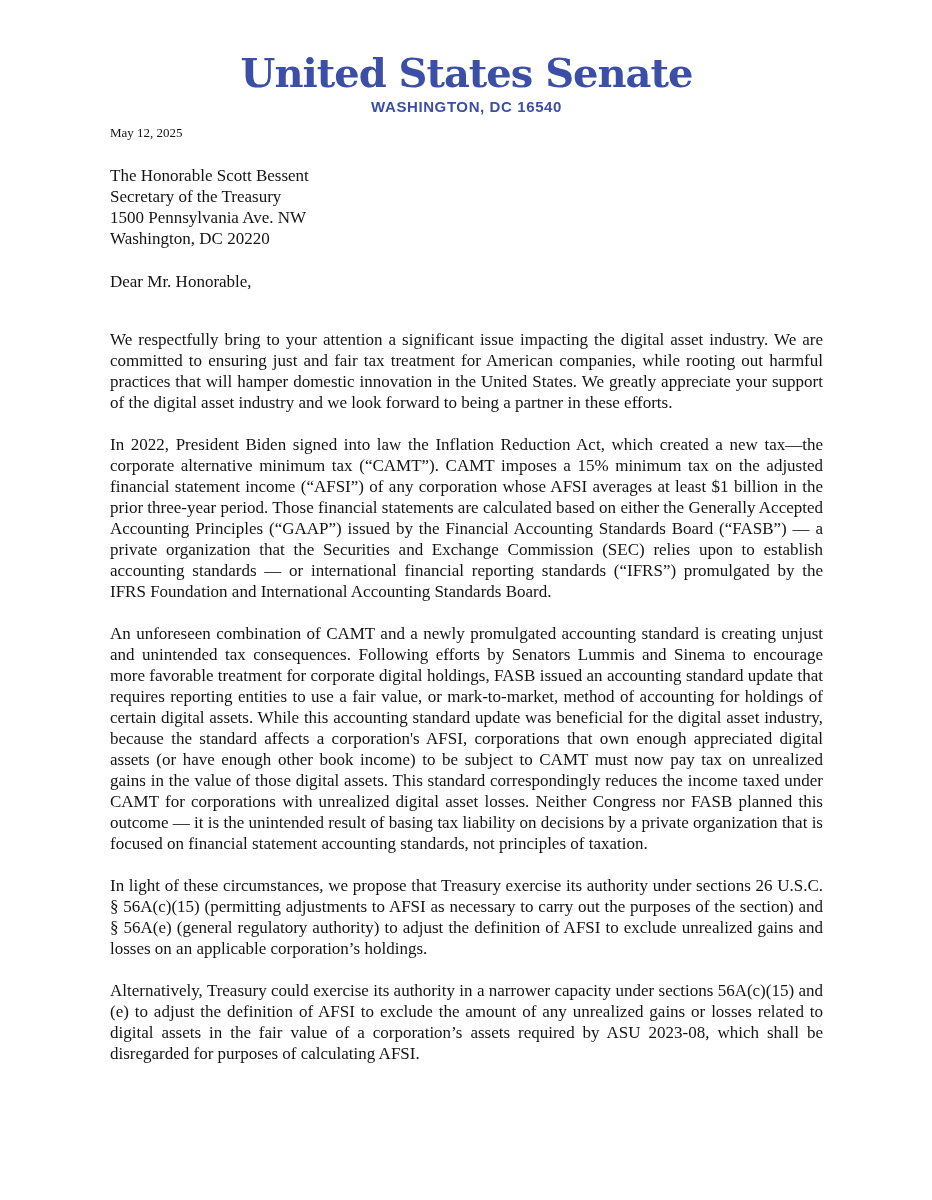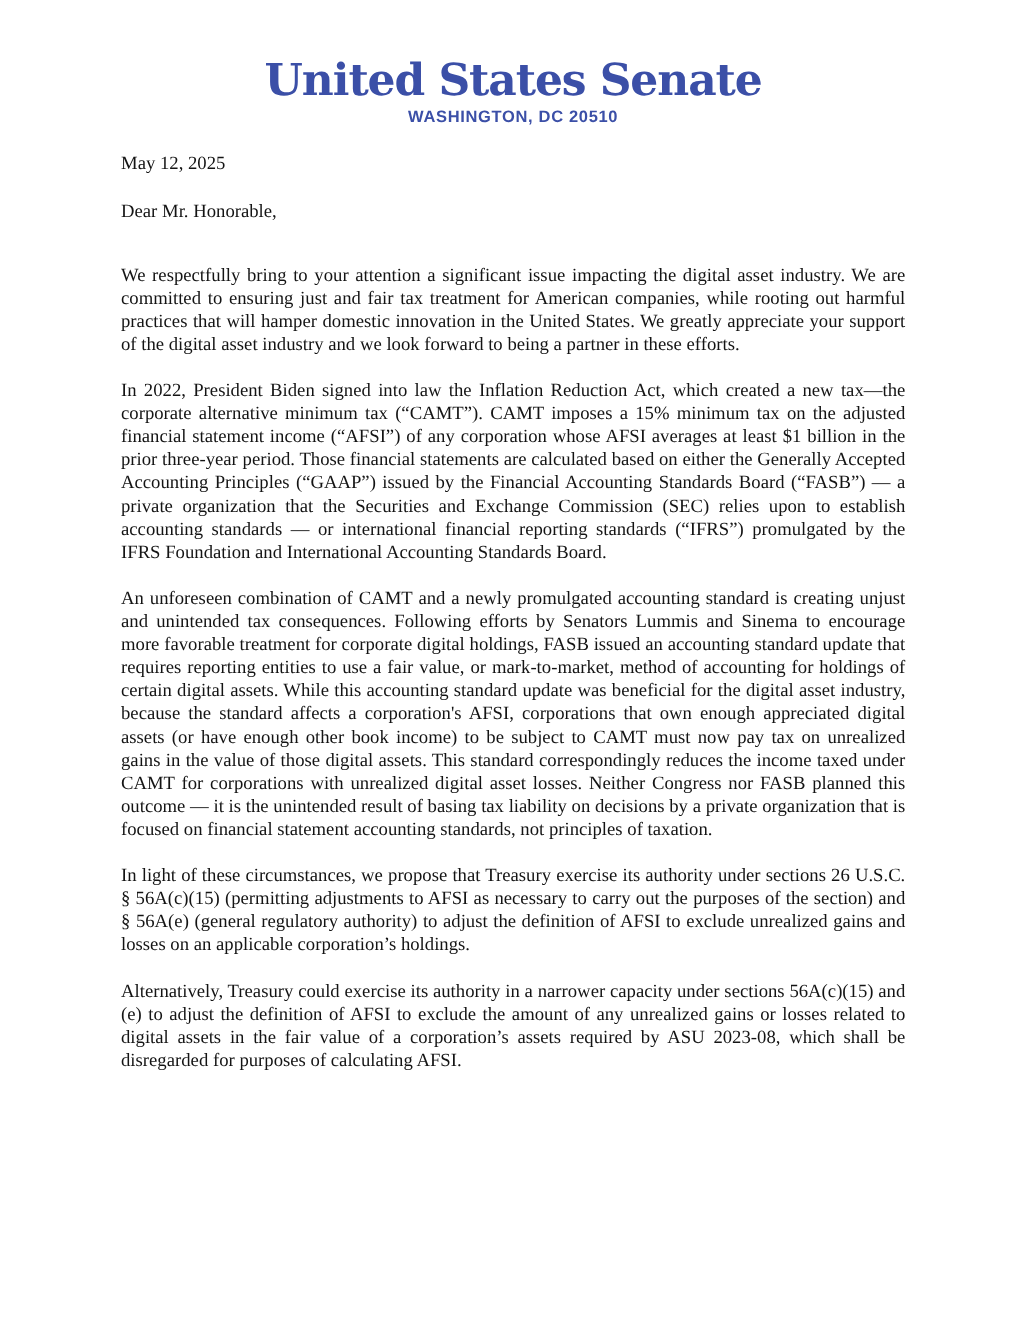--- a/index.html
+++ b/index.html
@@ -13,41 +13,41 @@
     height: 1200px;
     background: #ffffff;
     box-sizing: border-box;
     padding: 50px 109px 0 110px;
     font-family: "Liberation Serif", "DejaVu Serif", serif;
     color: #141414;
     overflow: hidden;
   }
   .letterhead {
     text-align: center;
-    margin-bottom: 22px;
+    margin-bottom: 6px;
   }
   .letterhead-title {
     font-family: "DejaVu Serif", "Liberation Serif", serif;
     font-weight: bold;
     font-size: 40px;
     line-height: 46px;
     color: #3b4fa7;
     letter-spacing: -1px;
   }
   .letterhead-subtitle {
     font-family: "Liberation Sans", "DejaVu Sans", sans-serif;
     font-weight: 600;
     font-size: 15px;
     line-height: 18px;
     color: #3b4fa7;
     letter-spacing: 0.6px;
     margin-top: 2px;
   }
   .date-line {
-    font-size: 17px;
+    font-size: 13px;
     line-height: 21px;
     margin-top: 6px;
   }
   .recipient-block {
     margin-top: 22px;
   }
   .recipient-line {
     font-size: 17px;
     line-height: 21px;
   }
@@ -66,25 +66,31 @@
     margin: 0 0 21px 0;
   }
 </style>
 </head>
 <body>
 
 <div class="page">
 
   <div class="letterhead">
     <div class="letterhead-title">United States Senate</div>
-    <div class="letterhead-subtitle">WASHINGTON, DC 20510</div>
+    <div class="letterhead-subtitle">WASHINGTON, DC 16540</div>
   </div>
 
   <div class="date-line">May 12, 2025</div>
 
+  <div class="recipient-block">
+    <div class="recipient-line">The Honorable Scott Bessent</div>
+    <div class="recipient-line">Secretary of the Treasury</div>
+    <div class="recipient-line">1500 Pennsylvania Ave. NW</div>
+    <div class="recipient-line">Washington, DC 20220</div>
+  </div>
 
   <div class="salutation">Dear Mr. Honorable,</div>
 
   <div class="body-text">
     <p class="para">We respectfully bring to your attention a significant issue impacting the digital asset industry. We are committed to ensuring just and fair tax treatment for American companies, while rooting out harmful practices that will hamper domestic innovation in the United States. We greatly appreciate your support of the digital asset industry and we look forward to being a partner in these efforts.</p>
     <p class="para">In 2022, President Biden signed into law the Inflation Reduction Act, which created a new tax—the corporate alternative minimum tax (“CAMT”). CAMT imposes a 15% minimum tax on the adjusted financial statement income (“AFSI”) of any corporation whose AFSI averages at least $1 billion in the prior three-year period. Those financial statements are calculated based on either the Generally Accepted Accounting Principles (“GAAP”) issued by the Financial Accounting Standards Board (“FASB”) — a private organization that the Securities and Exchange Commission (SEC) relies upon to establish accounting standards — or international financial reporting standards (“IFRS”) promulgated by the IFRS Foundation and International Accounting Standards Board.</p>
     <p class="para">An unforeseen combination of CAMT and a newly promulgated accounting standard is creating unjust and unintended tax consequences. Following efforts by Senators Lummis and Sinema to encourage more favorable treatment for corporate digital holdings, FASB issued an accounting standard update that requires reporting entities to use a fair value, or mark-to-market, method of accounting for holdings of certain digital assets. While this accounting standard update was beneficial for the digital asset industry, because the standard affects a corporation's AFSI, corporations that own enough appreciated digital assets (or have enough other book income) to be subject to CAMT must now pay tax on unrealized gains in the value of those digital assets. This standard correspondingly reduces the income taxed under CAMT for corporations with unrealized digital asset losses. Neither Congress nor FASB planned this outcome — it is the unintended result of basing tax liability on decisions by a private organization that is focused on financial statement accounting standards, not principles of taxation.</p>
     <p class="para">In light of these circumstances, we propose that Treasury exercise its authority under sections 26 U.S.C. § 56A(c)(15) (permitting adjustments to AFSI as necessary to carry out the purposes of the section) and § 56A(e) (general regulatory authority) to adjust the definition of AFSI to exclude unrealized gains and losses on an applicable corporation’s holdings.</p>
     <p class="para">Alternatively, Treasury could exercise its authority in a narrower capacity under sections 56A(c)(15) and (e) to adjust the definition of AFSI to exclude the amount of any unrealized gains or losses related to digital assets in the fair value of a corporation’s assets required by ASU 2023-08, which shall be disregarded for purposes of calculating AFSI.</p>
   </div>

